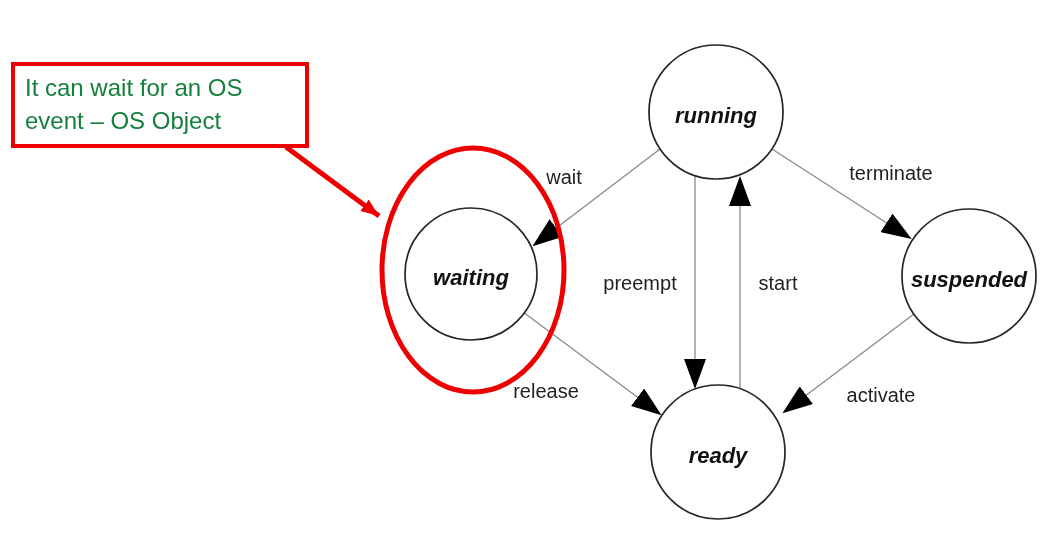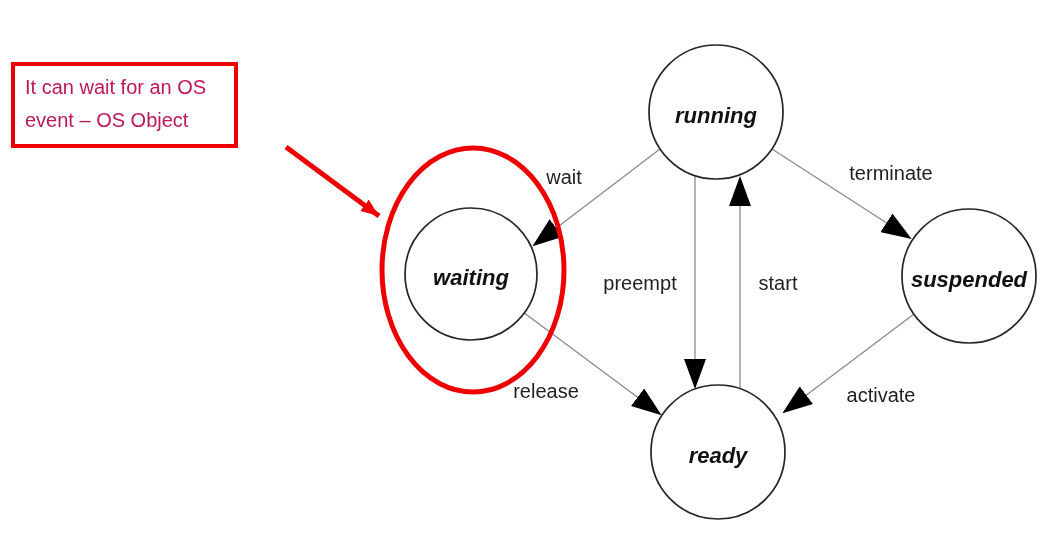--- a/index.html
+++ b/index.html
@@ -17,27 +17,27 @@
   }
   .stage svg {
     position: absolute;
     left: 0;
     top: 0;
   }
   .callout {
     position: absolute;
     left: 11px;
     top: 62px;
-    width: 227px;
+    width: 298px;
     box-sizing: border-box;
     border: 4px solid #ee0000;
     padding: 5px 8px 7px 10px;
-    font-size: 20px;
+    font-size: 24px;
     line-height: 33px;
-    color: #be185d;
+    color: #15803d;
     background: #ffffff;
   }
   .edge-line { stroke: #8a8a8a; stroke-width: 1.3; fill: none; }
   .edge-label {
     font-family: "Liberation Sans", sans-serif;
     font-size: 20px;
     fill: #1f1f1f;
     text-anchor: middle;
   }
   .node-circle { fill: #ffffff; stroke: #262626; stroke-width: 1.7; }

